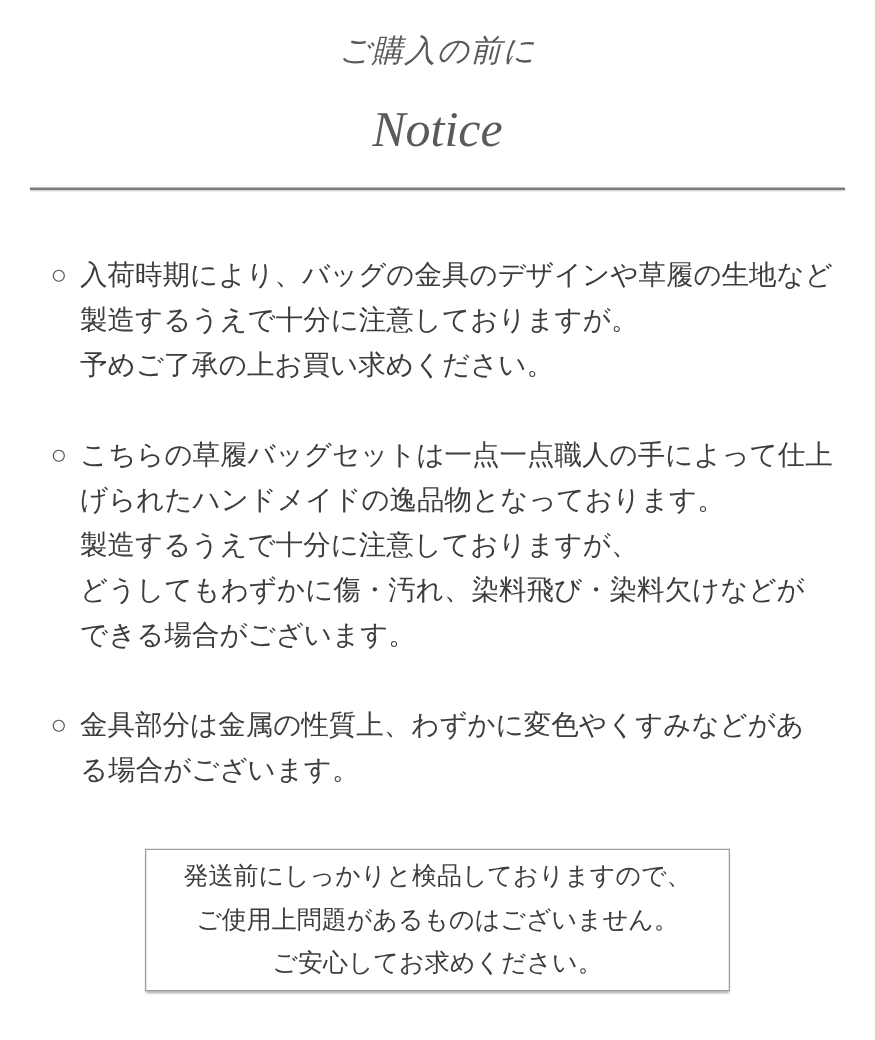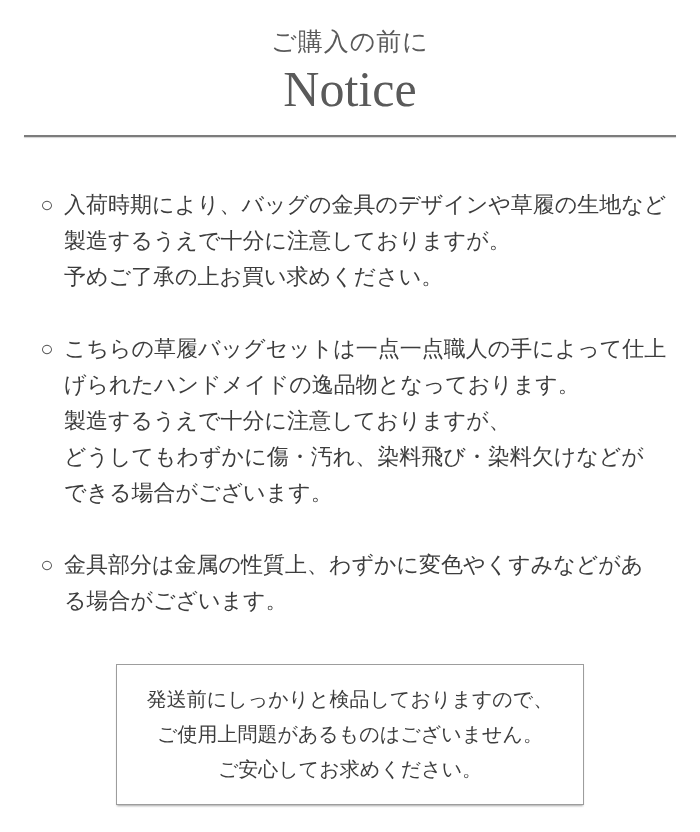--- a/index.html
+++ b/index.html
@@ -5,35 +5,35 @@
   * { margin: 0; padding: 0; box-sizing: border-box; }
   html, body { background: #ffffff; }
   .page {
     position: relative;
     width: 700px;
     height: 832px;
     background: #ffffff;
     font-family: "Liberation Sans", sans-serif;
     overflow: hidden;
   }
-  .header { text-align: center; padding-top: 26px; }
+  .header { text-align: center; padding-top: 26px; font-style: italic; }
   .subtitle {
     font-family: "Liberation Serif", serif;
     font-size: 25px;
     line-height: 32px;
     color: #5a5a5a;
     letter-spacing: 1px;
   }
   .title {
     font-family: "Liberation Serif", serif;
-    font-size: 50px;
+    font-size: 40px;
     line-height: 56px;
     font-weight: normal;
     color: #5a5a5a;
-    margin-top: 3px;
+    margin-top: 18px;
   }
   .divider {
     height: 2px;
     background: #7c7c7c;
     margin: 18px 24px 0 24px;
     box-shadow: 0 1px 1px rgba(0,0,0,0.18);
   }
   .content { margin-top: 50px; padding: 0 28px 0 36px; }
   .item {
     display: flex;
@@ -47,21 +47,21 @@
   .marker {
     flex: 0 0 auto;
     width: 22px;
     margin-right: 6px;
     color: #555555;
     text-align: center;
   }
   .text { white-space: pre-line; }
   .note-box {
     width: 468px;
-    height: 141px;
+    height: 114px;
     margin: 45px auto 0;
     border: 1px solid #9d9d9d;
     background: #ffffff;
     box-shadow: 0 2px 2px -1px rgba(0,0,0,0.35);
     display: flex;
     align-items: center;
     justify-content: center;
   }
   .note-text {
     white-space: pre-line;

